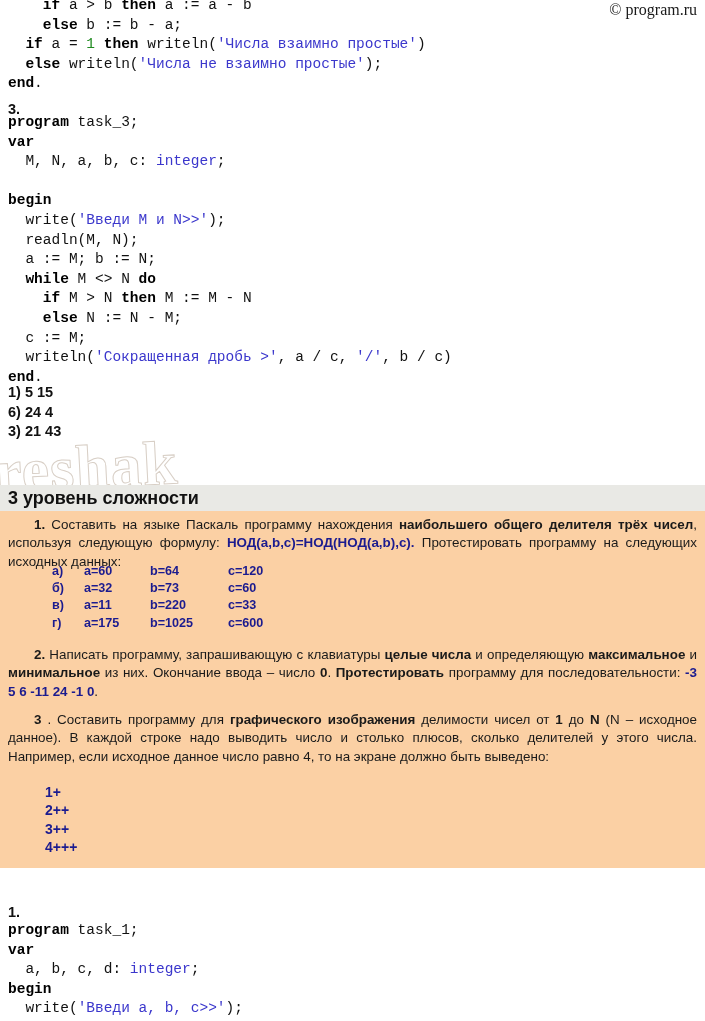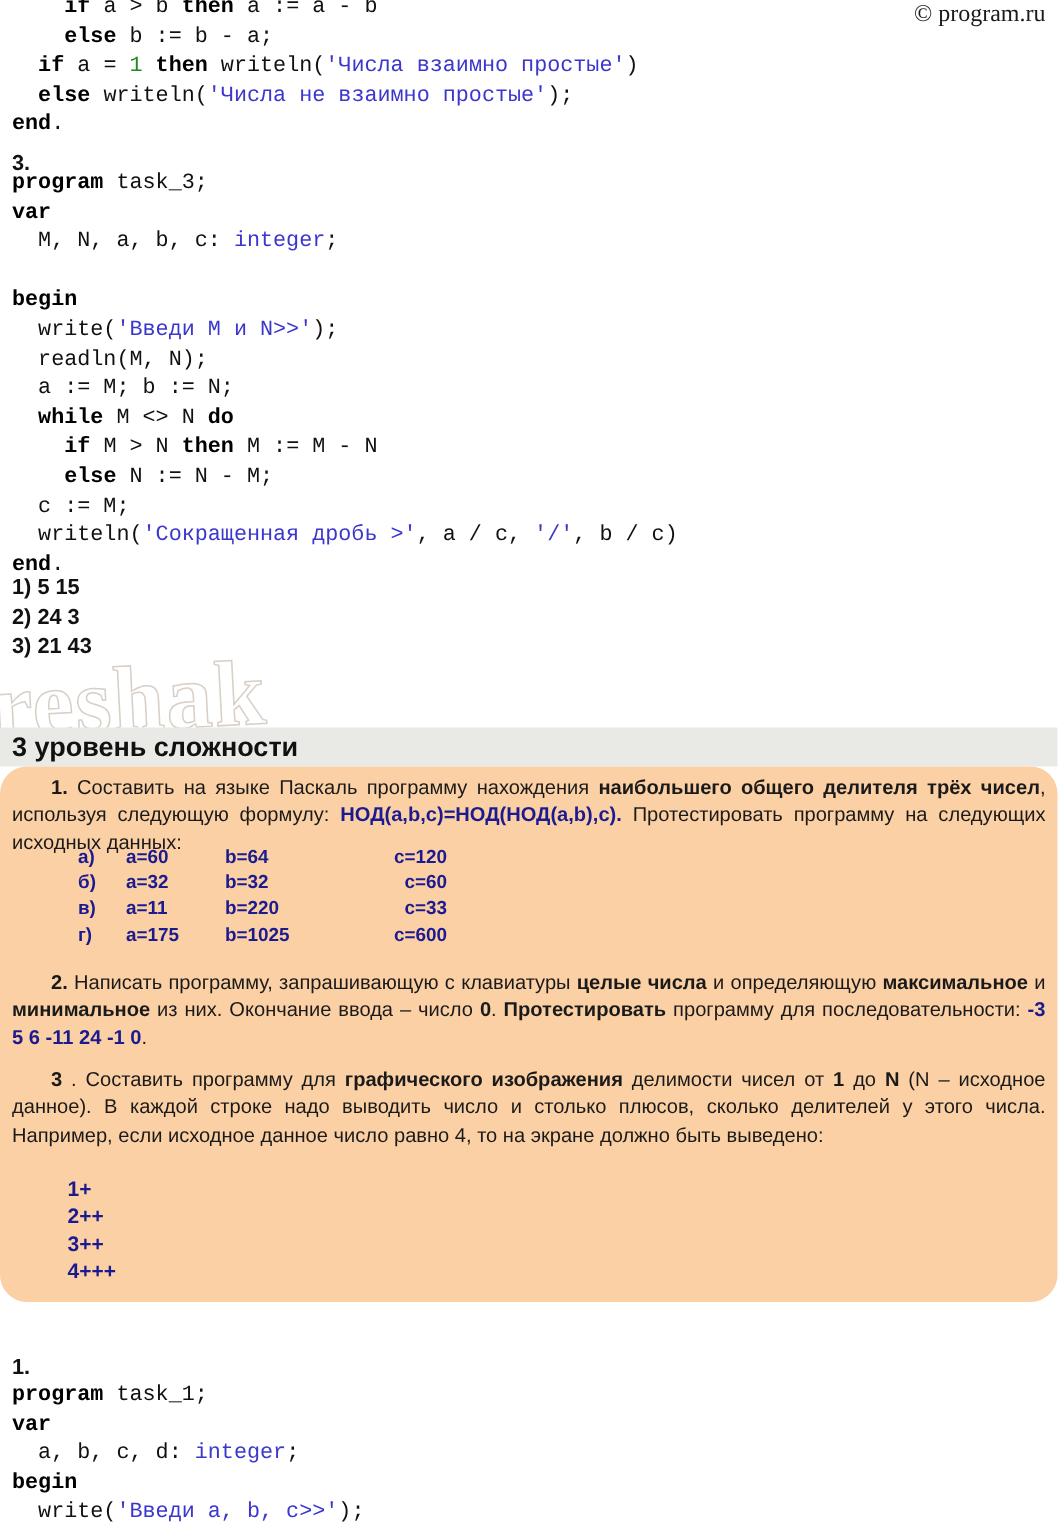--- a/index.html
+++ b/index.html
@@ -68,21 +68,20 @@
   .level-band span{
     position:absolute;left:8px;top:3px;
     font-size:18px;font-weight:bold;color:#111;
     font-family:"Liberation Sans", sans-serif;
   }
 
   
   .task-box{
     position:absolute;left:0;top:511px;width:705px;height:357px;
     background:#fbd0a4;
-    border-radius:18px;
   }
   .task-box .inner{position:relative;width:100%;height:100%;}
 
   .para{
     position:absolute;
     font-family:"Liberation Sans", sans-serif;
     font-size:13.4px;
     line-height:18.4px;
     color:#1a1a1a;
     text-align:justify;
@@ -94,21 +93,21 @@
   .data-table{
     position:absolute;
     font-family:"Liberation Sans", sans-serif;
     font-size:12.6px;font-weight:bold;color:#1b1b8f;
     line-height:17.2px;
   }
   .data-table .row{display:flex;}
   .data-table .c0{width:32px;}
   .data-table .c1{width:66px;}
   .data-table .c2{width:78px;}
-  .data-table .c3{width:70px;text-align:right;}
+  .data-table .c3{width:70px;}
 
   .plus-list{
     position:absolute;left:45px;
     font-family:"Liberation Sans", sans-serif;
     font-size:14px;font-weight:bold;color:#1b1b8f;
     line-height:18.4px;
   }
 </style>
 </head>
 <body>
@@ -116,21 +115,21 @@
 <div class="page">
 
   <div class="wm-corner">© program.ru</div>
 
   <div class="code" id="code-top" style="top:-4px;"><div><span class="pl">    </span><span class="kw">if</span><span class="pl"> a &gt; b </span><span class="kw">then</span><span class="pl"> a := a - b</span></div><div><span class="pl">    </span><span class="kw">else</span><span class="pl"> b := b - a;</span></div><div><span class="pl">  </span><span class="kw">if</span><span class="pl"> a = </span><span class="num">1</span><span class="pl"> </span><span class="kw">then</span><span class="pl"> writeln(</span><span class="str">'Числа взаимно простые'</span><span class="pl">)</span></div><div><span class="pl">  </span><span class="kw">else</span><span class="pl"> writeln(</span><span class="str">'Числа не взаимно простые'</span><span class="pl">);</span></div><div><span class="kw">end</span><span class="pl">.</span></div></div>
 
   <div class="list-plain" id="task3-number" style="top:100px;">3.</div>
 
   <div class="code" id="code-task3" style="top:113px;"><div><span class="kw">program</span><span class="pl"> task_3;</span></div><div><span class="kw">var</span></div><div><span class="pl">  M, N, a, b, c: </span><span class="typ">integer</span><span class="pl">;</span></div><div>&nbsp;</div><div><span class="kw">begin</span></div><div><span class="pl">  write(</span><span class="str">'Введи M и N&gt;&gt;'</span><span class="pl">);</span></div><div><span class="pl">  readln(M, N);</span></div><div><span class="pl">  a := M; b := N;</span></div><div><span class="pl">  </span><span class="kw">while</span><span class="pl"> M &lt;&gt; N </span><span class="kw">do</span></div><div><span class="pl">    </span><span class="kw">if</span><span class="pl"> M &gt; N </span><span class="kw">then</span><span class="pl"> M := M - N</span></div><div><span class="pl">    </span><span class="kw">else</span><span class="pl"> N := N - M;</span></div><div><span class="pl">  c := M;</span></div><div><span class="pl">  writeln(</span><span class="str">'Сокращенная дробь &gt;'</span><span class="pl">, a / c, </span><span class="str">'/'</span><span class="pl">, b / c)</span></div><div><span class="kw">end</span><span class="pl">.</span></div></div>
 
-  <div class="list-plain" id="test-data" style="top:383px;"><div>1) 5 15</div><div>2) 24 3</div><div>3) 21 43</div></div>
+  <div class="list-plain" id="test-data" style="top:383px;"><div>1) 5 15</div><div>6) 24 4</div><div>3) 21 43</div></div>
 
   <div class="wm-big">reshak</div>
   <div class="wm-ring"></div>
   <div class="wm-ring r2"></div>
   <div class="wm-ring r3"></div>
 
   <div class="level-band">
     <span>3 уровень сложности</span>
   </div>
 
@@ -141,21 +140,21 @@
       <div class="data-table" id="task1-table" style="left:52px;top:52px;">
           <div class="row">
             <div class="c0">а)</div>
             <div class="c1">a=60</div>
             <div class="c2">b=64</div>
             <div class="c3">c=120</div>
           </div>
           <div class="row">
             <div class="c0">б)</div>
             <div class="c1">a=32</div>
-            <div class="c2">b=32</div>
+            <div class="c2">b=73</div>
             <div class="c3">c=60</div>
           </div>
           <div class="row">
             <div class="c0">в)</div>
             <div class="c1">a=11</div>
             <div class="c2">b=220</div>
             <div class="c3">c=33</div>
           </div>
           <div class="row">
             <div class="c0">г)</div>

